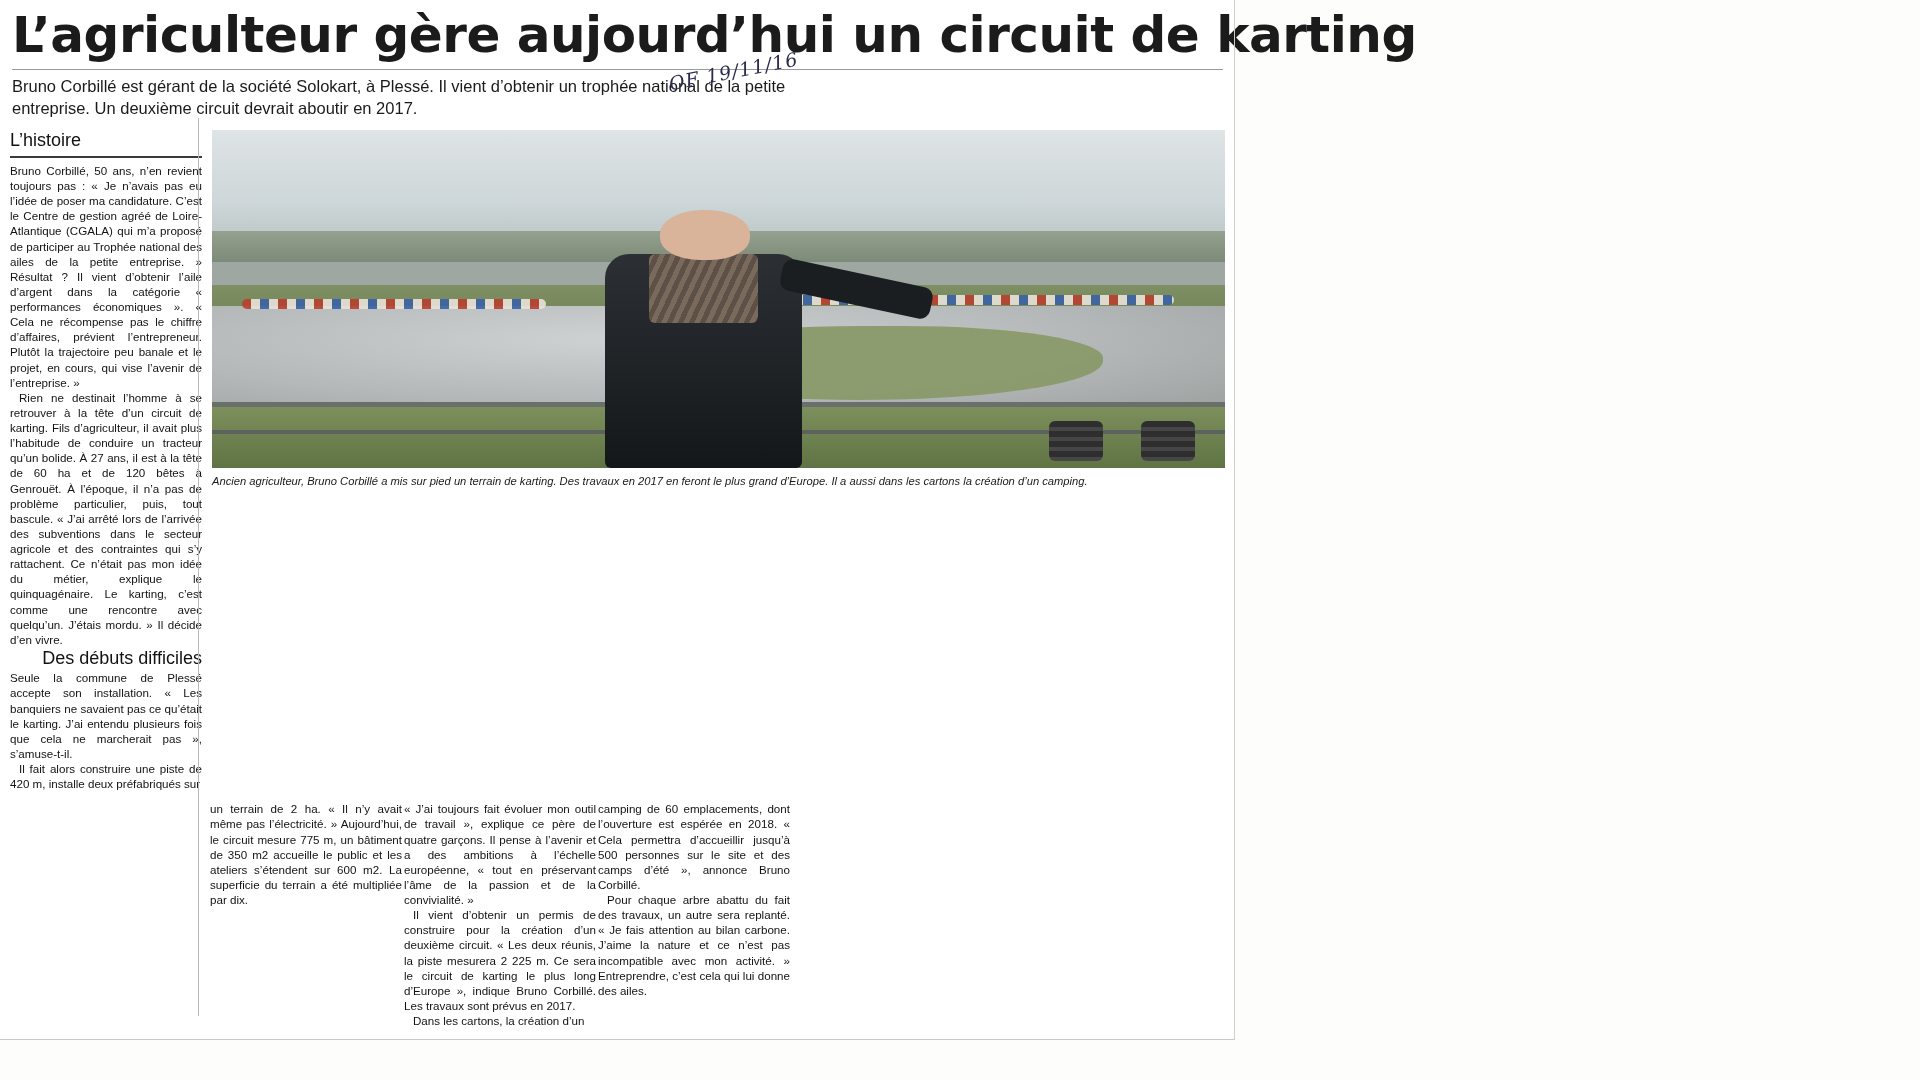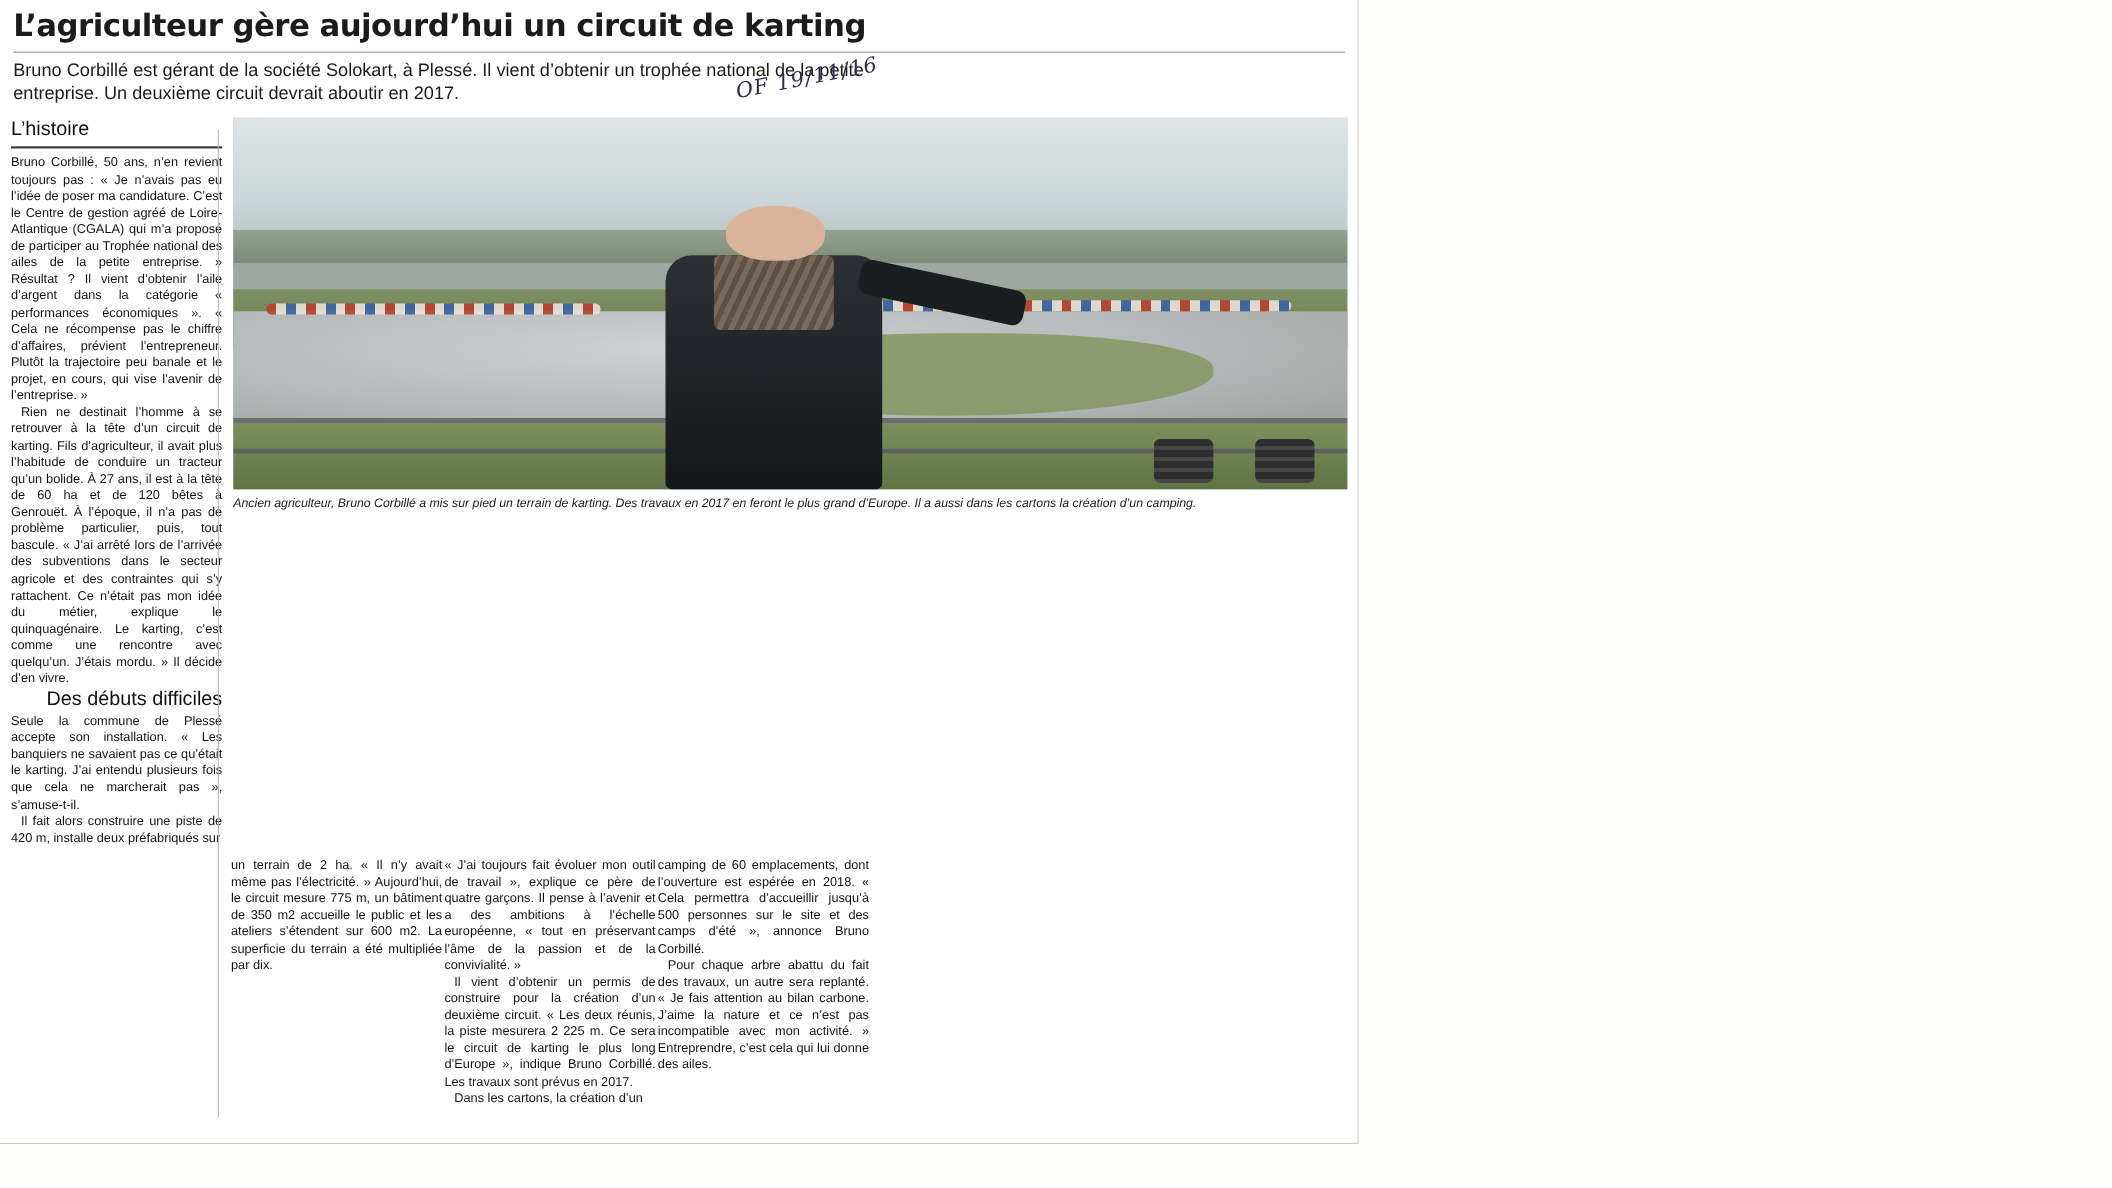--- a/index.html
+++ b/index.html
@@ -26,21 +26,21 @@
     top: 0;
     width: 1235px;
     height: 1040px;
     padding: 6px 10px 0 10px;
     box-sizing: border-box;
     background: #ffffff;
   }
   .headline {
     font-family: "DejaVu Sans", sans-serif;
     font-weight: bold;
-    font-size: 28px;
+    font-size: 50px;
     line-height: 1.02;
     letter-spacing: -0.5px;
     color: #1b1b1b;
     margin: 4px 0 8px 2px;
     white-space: nowrap;
   }
   .rule-top {
     height: 1px;
     background: #9a9a9a;
     margin: 0 2px 6px 2px;

